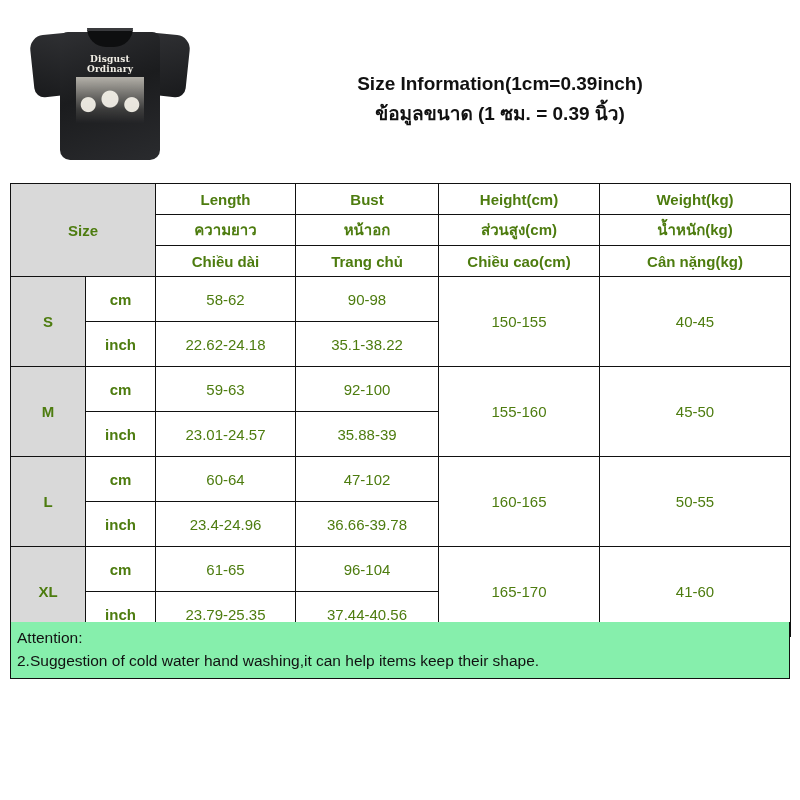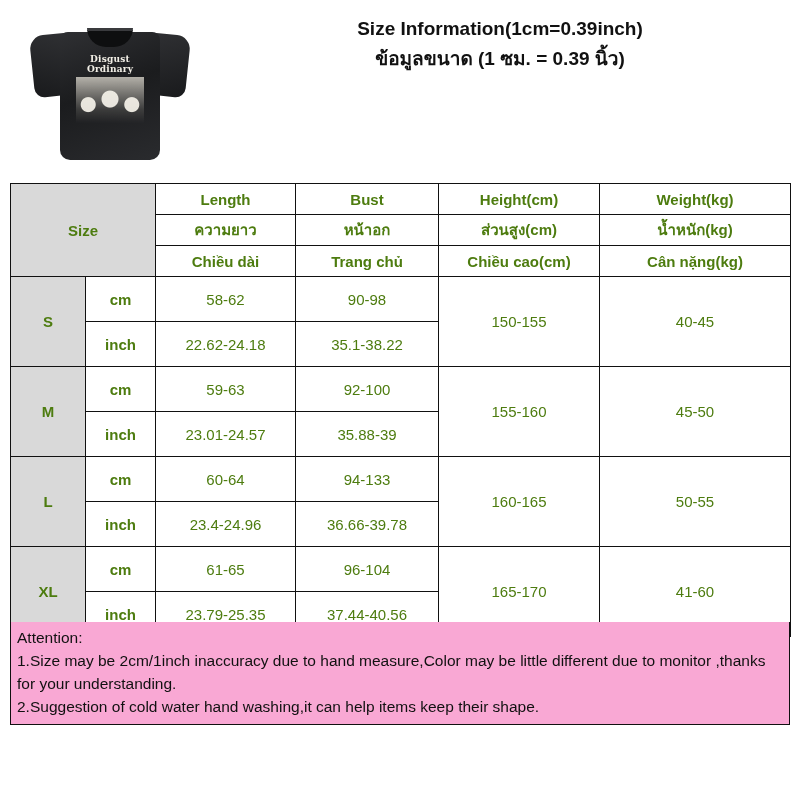--- a/index.html
+++ b/index.html
@@ -120,21 +120,21 @@
       radial-gradient(circle at 82% 60%, rgba(235,232,224,.92) 0 7px, rgba(235,232,224,0) 8px),
       linear-gradient(180deg, rgba(220,216,206,.75) 0%, rgba(150,147,140,.25) 70%, rgba(0,0,0,0) 100%);
     filter: contrast(1.1);
   }
 
   .title-block {
     flex: 1;
     display: flex;
     flex-direction: column;
     align-items: center;
-    justify-content: flex-start;
+    justify-content: center;
     text-align: center;
     padding-top: 6px;
   }
   .title-block .t-line {
     font-size: 19px;
     font-weight: bold;
     line-height: 30px;
     color: #111111;
     white-space: nowrap;
   }
@@ -198,21 +198,21 @@
   .attention {
     position: absolute;
     left: 10px;
     top: 622px;
     width: 780px;
     border-left: 1px solid #111111;
     border-right: 1px solid #111111;
     border-bottom: 1px solid #111111;
     box-sizing: border-box;
     padding: 4px 6px 6px 6px;
-    background: #f9a8d4;
+    background: #86efac;
   }
   .attention p {
     margin: 0;
     font-size: 15.5px;
     line-height: 23px;
     color: #111111;
   }
 </style>
 </head>
 <body>
@@ -299,21 +299,21 @@
         <tr>
           <td class="unit-cell">inch</td>
           <td class="val-cell">23.01-24.57</td>
           <td class="val-cell">35.88-39</td>
         </tr>
 
         <tr>
           <td class="size-label-cell" rowspan="2">L</td>
           <td class="unit-cell">cm</td>
           <td class="val-cell">60-64</td>
-          <td class="val-cell">94-133</td>
+          <td class="val-cell">47-102</td>
           <td class="span-cell" rowspan="2">160-165</td>
           <td class="span-cell" rowspan="2">50-55</td>
         </tr>
         <tr>
           <td class="unit-cell">inch</td>
           <td class="val-cell">23.4-24.96</td>
           <td class="val-cell">36.66-39.78</td>
         </tr>
 
         <tr>
@@ -328,17 +328,16 @@
           <td class="unit-cell">inch</td>
           <td class="val-cell">23.79-25.35</td>
           <td class="val-cell">37.44-40.56</td>
         </tr>
       </tbody>
     </table>
   </div>
 
   <div class="attention">
     <p>Attention:</p>
-    <p>1.Size may be 2cm/1inch inaccuracy due to hand measure,Color may be little different due to monitor ,thanks for your understanding.</p>
     <p>2.Suggestion of cold water hand washing,it can help items keep their shape.</p>
   </div>
 
 </div>
 
 </body></html>

